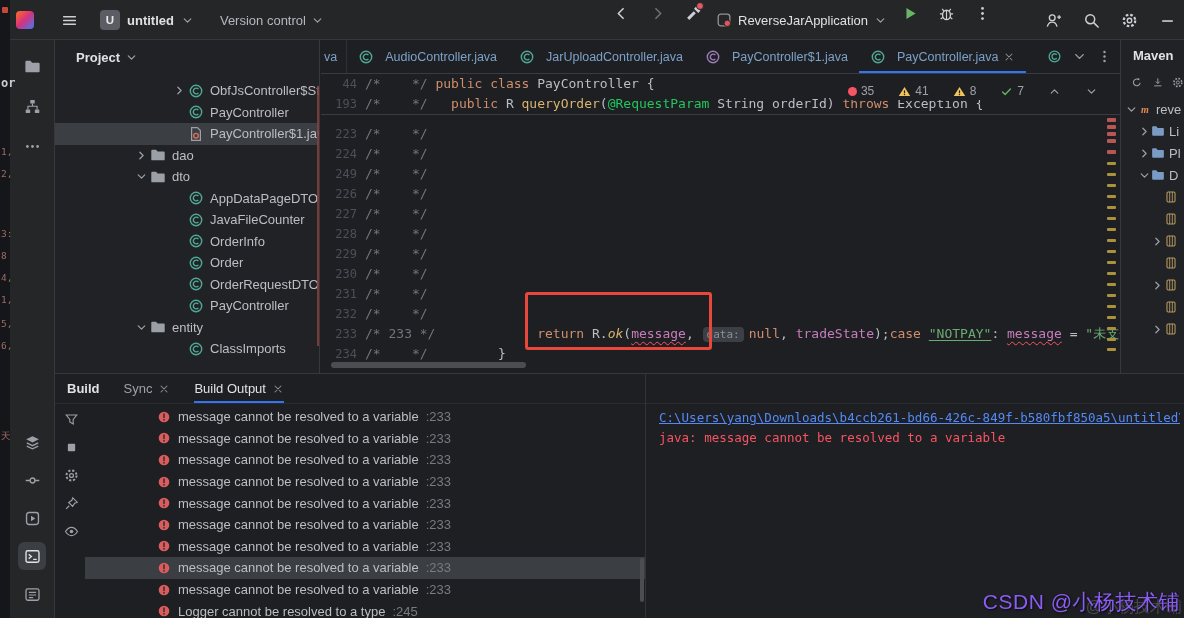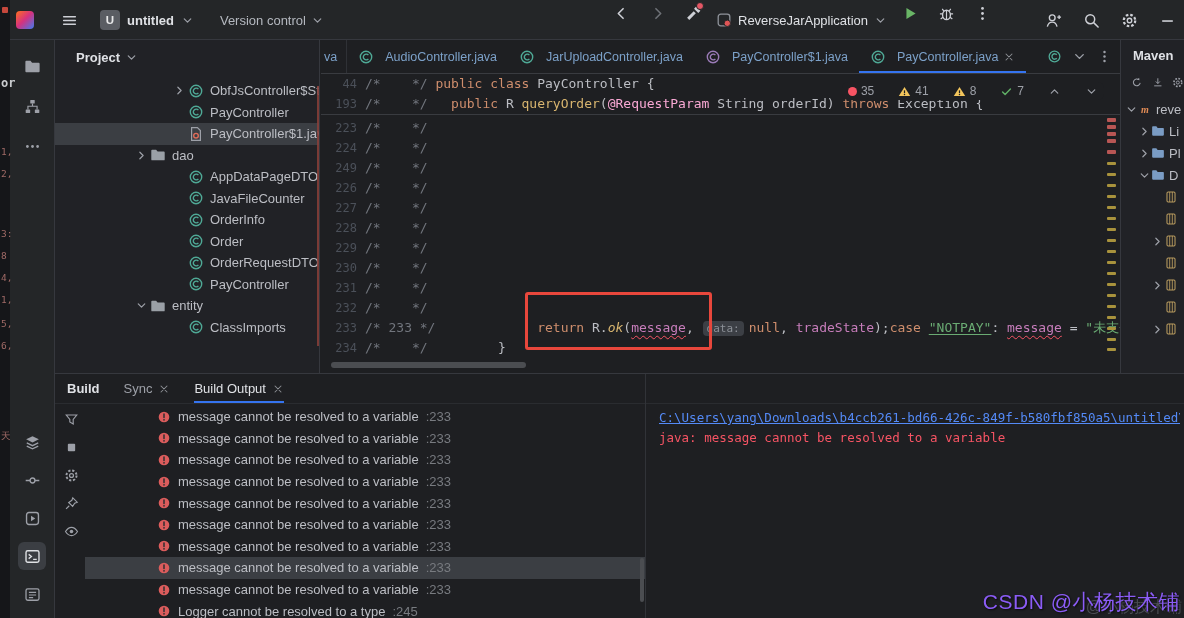--- a/index.html
+++ b/index.html
@@ -81,23 +81,23 @@
   .tab-label{color:#7ca1c9;font-size:12.5px;white-space:nowrap}
   .tab-x{width:12px;height:12px;display:inline-flex;color:#8c8f94}
   .tab-x svg{width:100%;height:100%}
   .tab-cluster{margin-left:auto;display:flex;align-items:center;gap:10px;padding:0 8px;color:#9da0a8}
   .ic15{width:15px;height:15px;display:inline-flex}
 
   .code{font-family:"DejaVu Sans Mono",monospace;font-size:13px}
   .cline{display:flex;height:20px}
   .gutter{width:44px;flex:none;text-align:right;padding-right:8px;color:#4b5059;font-size:12px;line-height:20px}
   .ctext{white-space:pre;line-height:20px}
-  .sticky{border-bottom:1px solid #393b40;margin-bottom:3px;background:#1e1f22;position:relative;z-index:2}
+  .sticky{border-bottom:1px solid #393b40;margin-bottom:9px;background:#1e1f22;position:relative;z-index:2}
   .tk-c{color:#71757d}.tk-k{color:#cf8e6d}.tk-p{color:#bcbec4}.tk-m{color:#d8b56f}
-  .tk-a{color:#f9a8d4}.tk-s{color:#6aab73}
+  .tk-a{color:#22c55e}.tk-s{color:#6aab73}
   .tk-su{color:#6aab73;text-decoration:underline;text-underline-offset:2px}
   .tk-f{color:#c77dbb}.tk-mi{color:#d8b56f;font-style:italic}
   .tk-ferr{color:#c77dbb;text-decoration:underline wavy #f75464 1px;text-underline-offset:3px}
   .tk-h{background:#3c3f45;color:#8c9097;border-radius:4px;padding:0 4px;font-size:11px;
         margin:0 5px 0 1px;line-height:15px;display:inline-block}
 
   .inspections{position:absolute;top:42px;right:16px;display:flex;gap:24px;align-items:center;
                background:#1e1f22;padding:2px 6px;border-radius:6px;z-index:3;color:#9da0a8;font-size:12px}
   .insp{display:flex;align-items:center;gap:4px}
   .insp-n{font-size:12px;color:#9da0a8}
@@ -396,20 +396,33 @@
             <svg viewBox="0 0 16 16">
               <path d="M6 4l4 4-4 4" fill="none" stroke="currentColor" stroke-width="1.5" stroke-linecap="round" stroke-linejoin="round"></path>
             </svg>
           </span>
           <span class="tico ti-folder">
             <svg viewBox="0 0 16 16">
               <path d="M1.3 3.6a.9.9 0 0 1 .9-.9h3.9l1.5 1.8h6.2a.9.9 0 0 1 .9.9v7a.9.9 0 0 1-.9.9H2.2a.9.9 0 0 1-.9-.9z" fill="currentColor"></path>
             </svg>
           </span>
           <span class="tlabel">dao</span>
+        </div>
+        <div class="trow" style="padding-left: 77px;">
+          <span class="chev-slot">
+            <svg viewBox="0 0 16 16">
+              <path d="M4 6l4 4 4-4" fill="none" stroke="currentColor" stroke-width="1.5" stroke-linecap="round" stroke-linejoin="round"></path>
+            </svg>
+          </span>
+          <span class="tico ti-folder">
+            <svg viewBox="0 0 16 16">
+              <path d="M1.3 3.6a.9.9 0 0 1 .9-.9h3.9l1.5 1.8h6.2a.9.9 0 0 1 .9.9v7a.9.9 0 0 1-.9.9H2.2a.9.9 0 0 1-.9-.9z" fill="currentColor"></path>
+            </svg>
+          </span>
+          <span class="tlabel">dto</span>
         </div>
         <div class="trow" style="padding-left: 115px;">
           <span class="chev-slot"></span>
           <span class="tico ti-class">
             <svg viewBox="0 0 16 16">
               <circle cx="8" cy="8" r="5.7" fill="none" stroke="currentColor" stroke-width="1.4"></circle>
               <path d="M10.4 6.1a2.9 2.9 0 1 0 0 3.8" fill="none" stroke="currentColor" stroke-width="1.4"></path>
             </svg>
           </span>
           <span class="tlabel">AppDataPageDTO</span>

